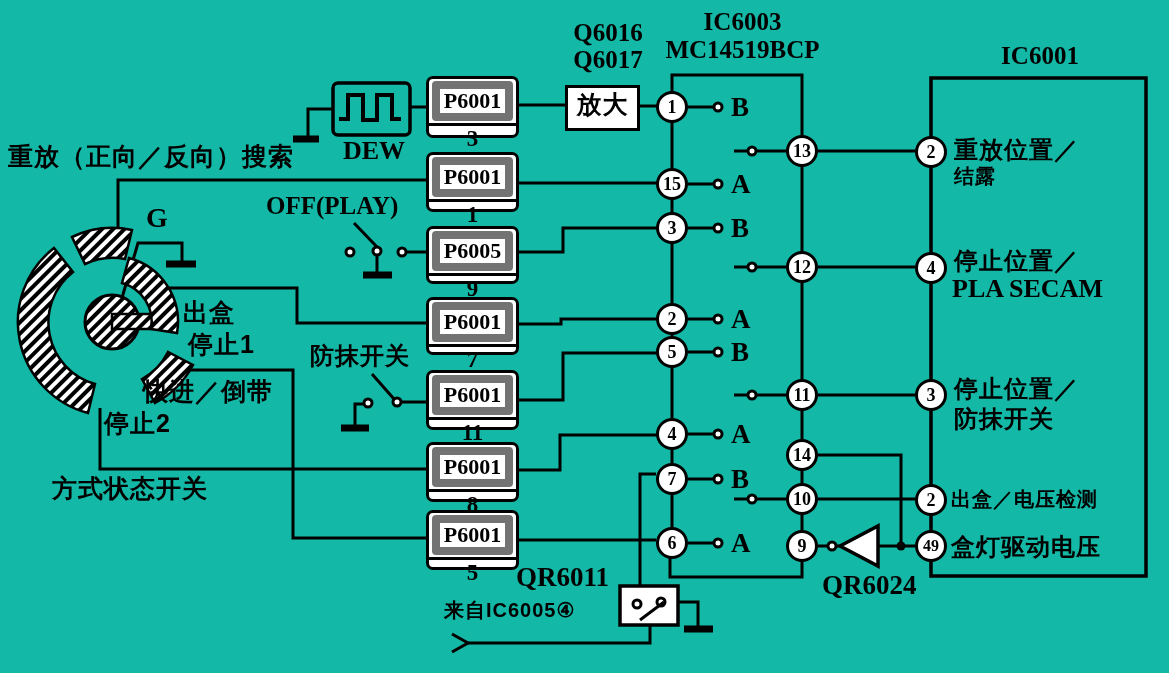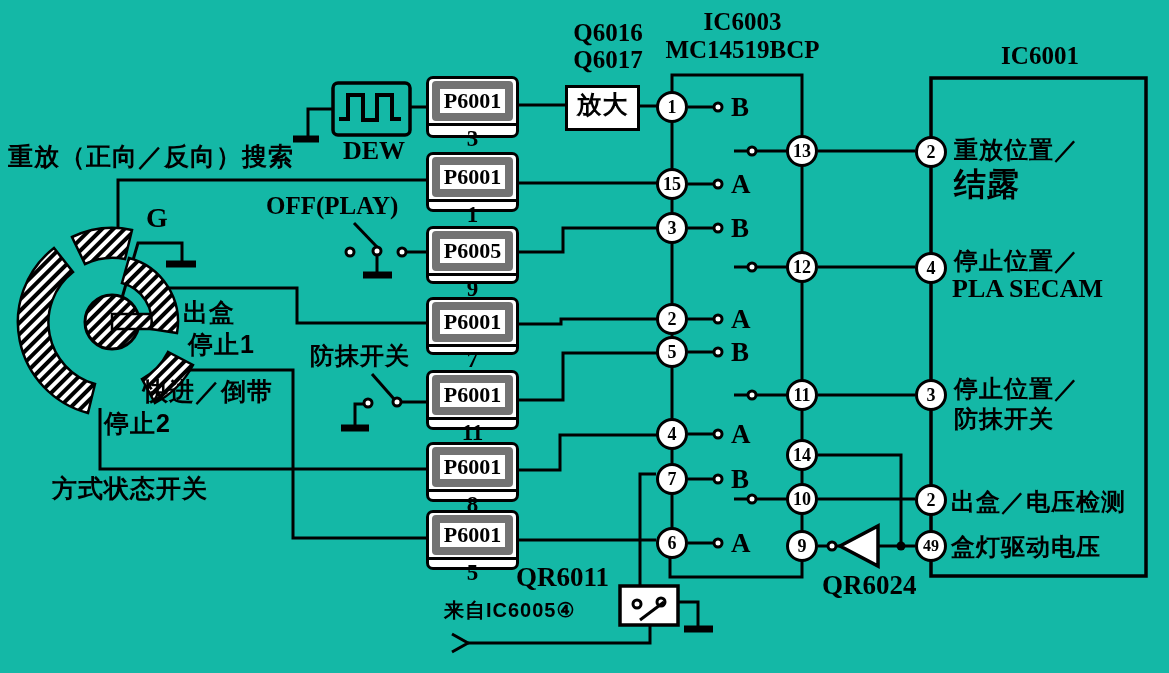--- a/index.html
+++ b/index.html
@@ -219,26 +219,26 @@
   <div class="pin abs" style="left:786px;top:483px;">10</div>
   <div class="pin abs" style="left:786px;top:530px;">9</div>
 
   <div class="pin abs" style="left:915px;top:136px;">2</div>
   <div class="pin abs" style="left:915px;top:252px;">4</div>
   <div class="pin abs" style="left:915px;top:379px;">3</div>
   <div class="pin abs" style="left:915px;top:484px;">2</div>
   <div class="pin abs small-num" style="left:915px;top:530px;">49</div>
 
   <div class="abs zh" style="left:954px;top:134px;font-size:24px;">重放位置／</div>
-  <div class="abs zh" style="left:954px;top:163px;font-size:32px;text-align:right;">结露</div>
+  <div class="abs zh" style="left:954px;top:163px;font-size:20px;text-align:right;">结露</div>
   <div class="abs zh" style="left:954px;top:245px;font-size:24px;">停止位置／</div>
   <div class="abs lat" style="left:952px;top:274px;font-size:26px;">PLA SECAM</div>
   <div class="abs zh" style="left:954px;top:373px;font-size:24px;">停止位置／</div>
   <div class="abs zh" style="left:954px;top:403px;font-size:24px;">防抹开关</div>
-  <div class="abs zh" style="left:951px;top:486px;font-size:24px;">出盒／电压检测</div>
+  <div class="abs zh" style="left:951px;top:486px;font-size:20px;">出盒／电压检测</div>
   <div class="abs zh" style="left:951px;top:531px;font-size:24px;">盒灯驱动电压</div>
 
   <div class="abs zh" style="left:8px;top:140px;font-size:25px;">重放（正向／反向）搜索</div>
   <div class="abs lat" style="left:146px;top:202px;font-size:28px;">G</div>
   <div class="abs lat" style="left:266px;top:192px;font-size:25px;">OFF(PLAY)</div>
   <div class="abs zh" style="left:183px;top:296px;font-size:25px;">出盒</div>
   <div class="abs zh" style="left:188px;top:328px;font-size:25px;">停止1</div>
   <div class="abs zh" style="left:143px;top:375px;font-size:25px;">快进／倒带</div>
   <div class="abs zh" style="left:104px;top:407px;font-size:25px;">停止2</div>
   <div class="abs zh" style="left:52px;top:472px;font-size:25px;">方式状态开关</div>

